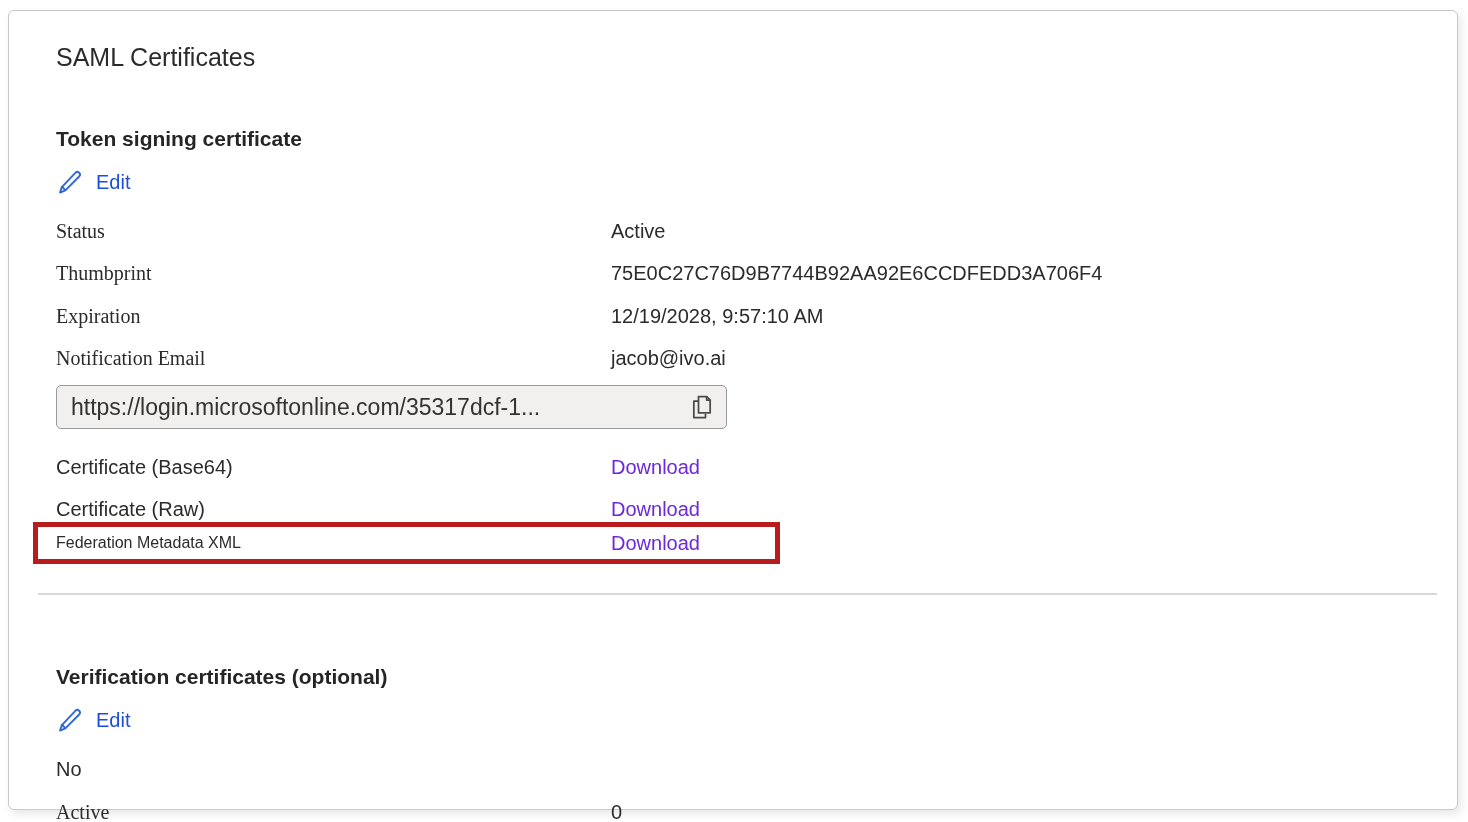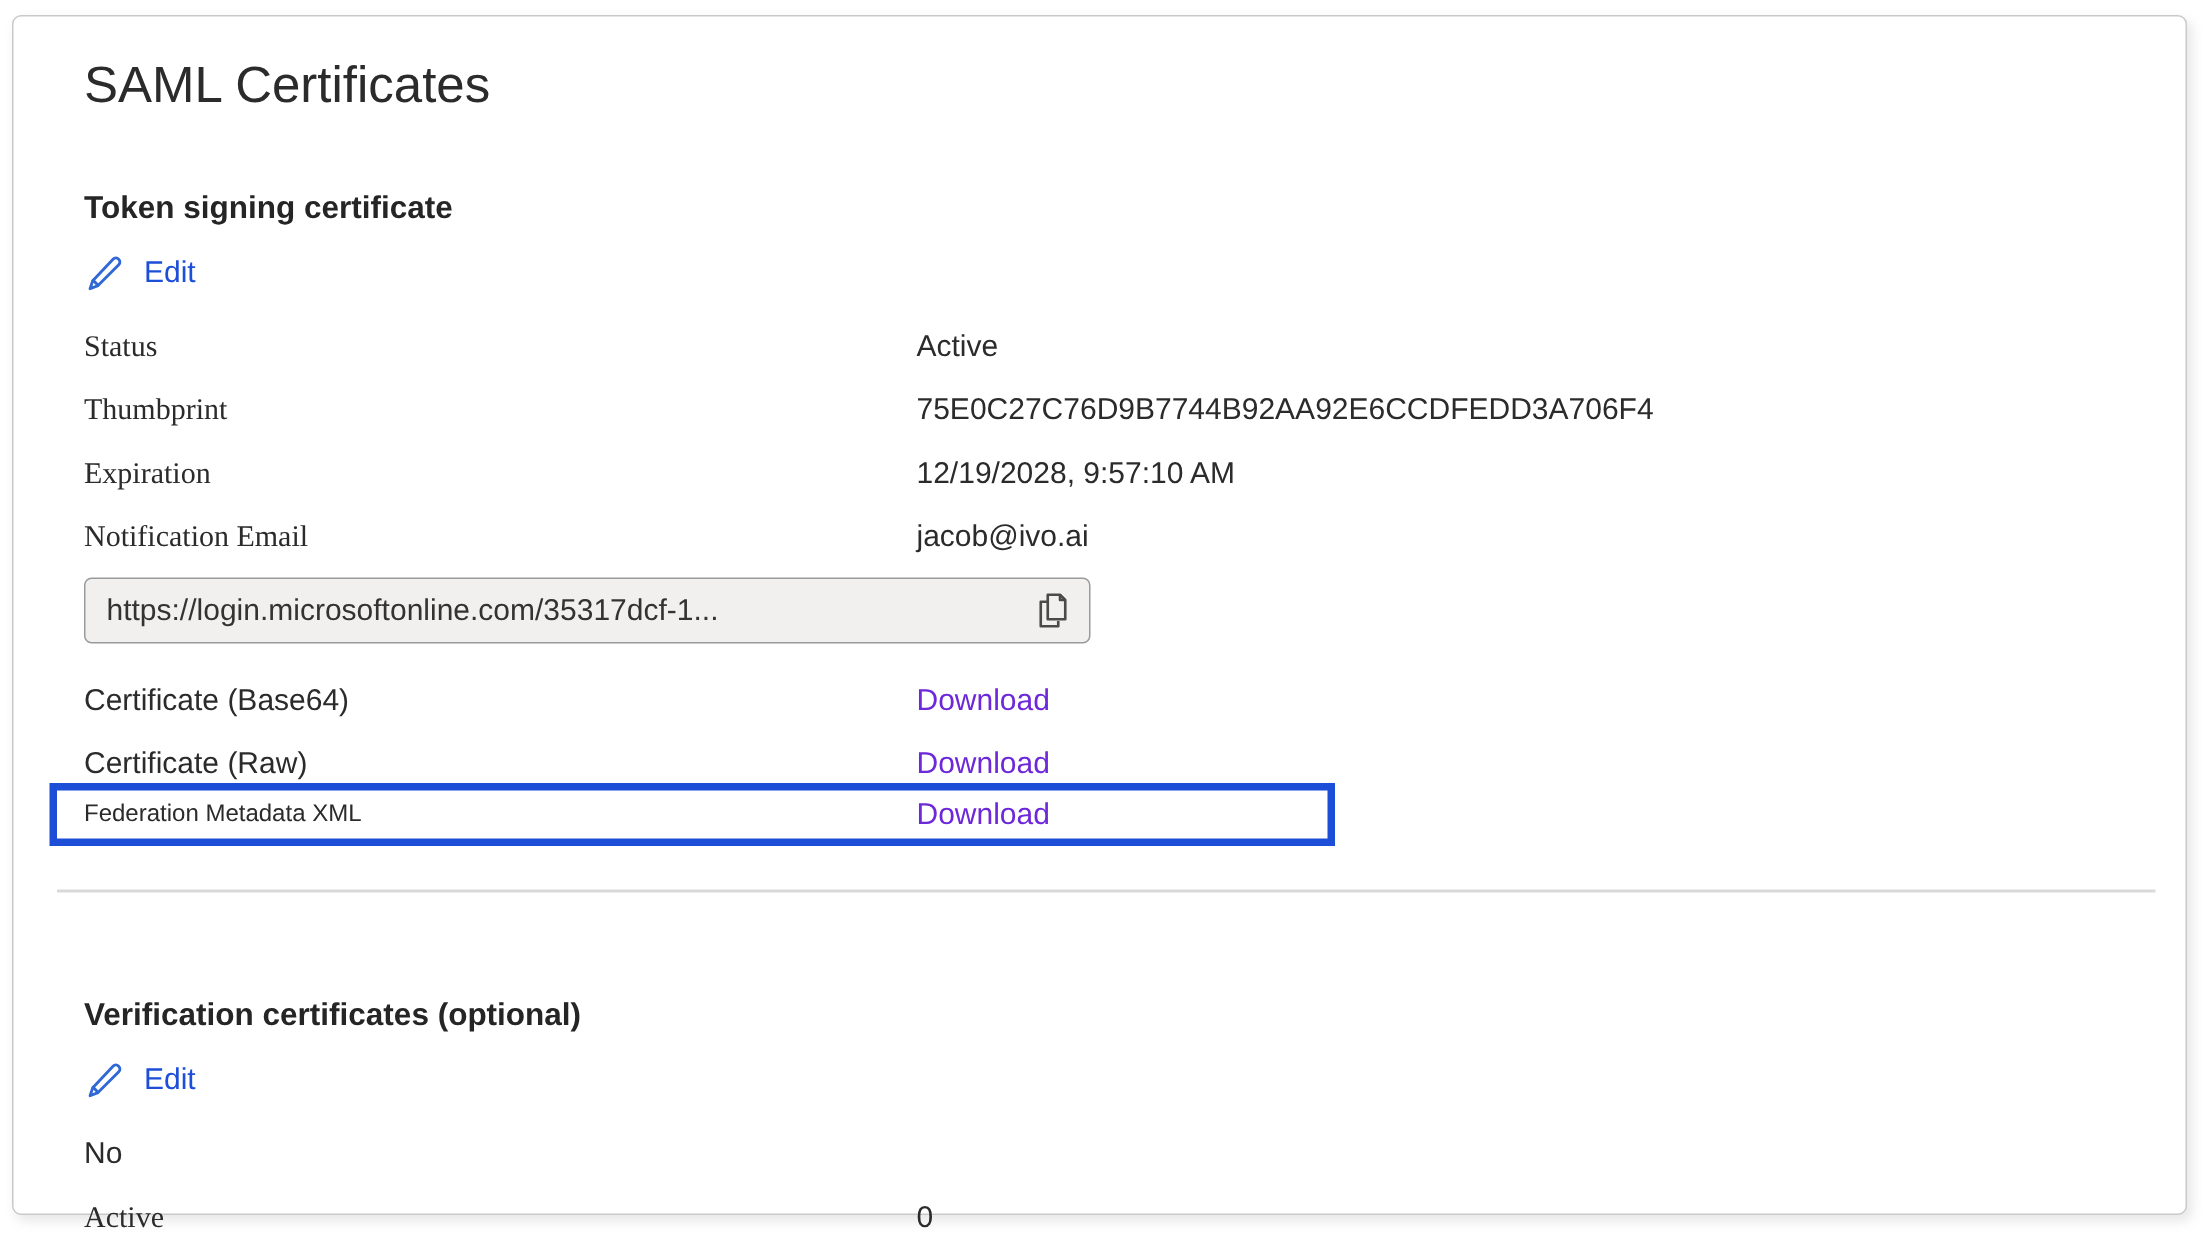--- a/index.html
+++ b/index.html
@@ -9,51 +9,51 @@
     color:#2b2b2b;
     -webkit-font-smoothing:antialiased;
   }
   .panel{
     position:absolute;left:8px;top:10px;width:1450px;height:800px;
     background:#ffffff;border:1.5px solid #c9c9c9;border-radius:6px;
     box-shadow:3px 4px 8px rgba(120,120,135,.18);
     box-sizing:border-box;
   }
   .panel-inner{padding:30px 24px 0 47px;}
-  .title{font-size:34px;font-weight:400;color:#2b2b2b;line-height:33px;}
+  .title{font-size:25px;font-weight:400;color:#2b2b2b;line-height:33px;}
   .section-header-row{display:flex;justify-content:space-between;align-items:flex-start;flex-direction:column;}
   .sh1{margin-top:51px;}
   .sh2{margin-top:68px;}
   .section-heading{font-size:21px;font-weight:700;color:#252525;line-height:28px;margin:0;}
   .edit-btn{
     display:flex;align-items:center;gap:13px;margin-top:16px;margin-right:43px;
     font-size:20px;color:#1d4ed8;cursor:pointer;background:none;border:none;padding:0;
     font-family:inherit;
   }
   .kv-rows{margin-top:14px;}
   .kv-row{display:flex;align-items:center;height:42.5px;font-size:20px;}
   .kv-label{width:555px;flex:0 0 555px;color:#2b2b2b;font-family:Liberation Serif, serif;}
   .kv-value{color:#2b2b2b;}
   .url-row{display:flex;align-items:center;margin-top:5px;}
   .url-field{
     box-sizing:border-box;width:671px;height:44px;
     background:#f1f0ef;border:1.5px solid #9a9a9a;border-radius:5px;
     display:flex;align-items:center;justify-content:space-between;
-    padding:0 10px 0 14px;font-size:20px;color:#333333;
+    padding:0 10px 0 14px;font-size:23px;color:#333333;
   }
   .url-text{white-space:nowrap;overflow:hidden;}
   .copy-btn{background:none;border:none;padding:0;margin-left:8px;cursor:pointer;display:flex;align-items:center;}
   .dl-rows{margin-top:8px;}
   .dl-row{display:flex;align-items:flex-end;height:42px;font-size:20px;}
   .dl-label{width:555px;flex:0 0 555px;}
   a.dl-link{color:#6d28d9;text-decoration:none;font-size:20px;cursor:pointer;}
   .hl-box{
     box-sizing:border-box;display:flex;align-items:center;
-    border:5px solid #1d4ed8;margin-left:-23px;padding-left:18px;
-    width:857px;height:42px;margin-top:1px;
+    border:5px solid #b91c1c;margin-left:-23px;padding-left:18px;
+    width:747px;height:42px;margin-top:1px;
   }
   .hl-box .dl-label{width:555px;flex:0 0 555px;}
   .divider{height:2px;background:#d9d9d9;margin:29px 0 0 -18px;width:1399px;}
   .v-rows{margin-top:14px;}
   .v-rows .kv-row{height:43px;}
   .icon{display:inline-flex;}
 </style>
 </head>
 <body>
 

